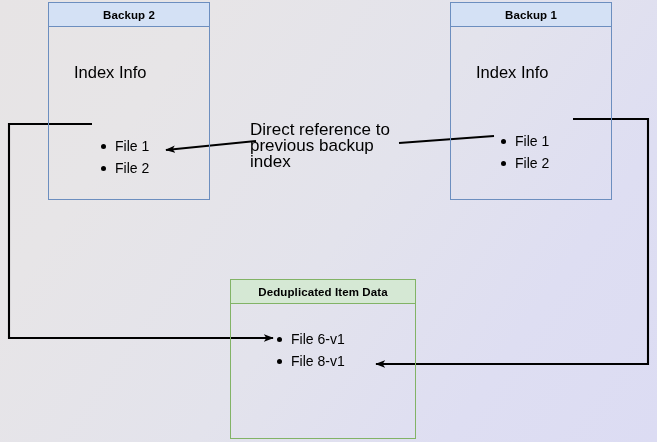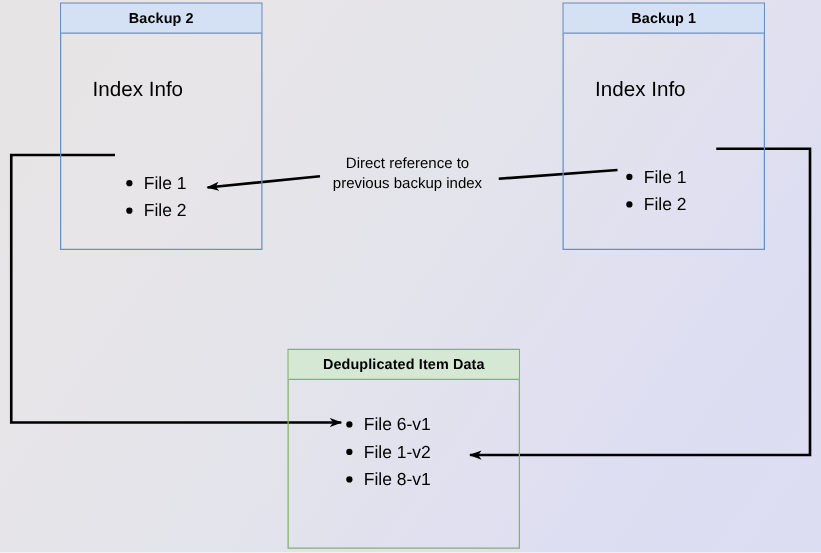--- a/index.html
+++ b/index.html
@@ -84,24 +84,24 @@
     position: absolute;
     left: 3px;
     top: 9px;
     width: 5px;
     height: 5px;
     border-radius: 50%;
     background: #000;
   }
   .center-label {
     position: absolute;
-    font-size: 12px;
+    font-size: 17px;
     line-height: 16px;
     color: #000;
-    text-align: center;
+    text-align: left;
     white-space: pre-line;
   }
   svg.arrows {
     position: absolute;
     left: 0;
     top: 0;
     width: 657px;
     height: 442px;
     overflow: visible;
     pointer-events: none;
@@ -154,21 +154,20 @@
     </div>
   </div>
 
   <div class="box green" style="left:230px; top:279px; width:186px; height:160px;padding-left:10px;">
     <div class="box-header">
       <span>Deduplicated Item Data</span>
     </div>
     <div class="box-body">
       <ul class="file-list" style="left:43px; top:24px;">
         <li>File 6-v1</li>
-        <li>File 1-v2</li>
         <li>File 8-v1</li>
       </ul>
     </div>
   </div>
 
   <div class="center-label" style="left:250px; top:122px; width:152px;">Direct reference to
 previous backup index</div>
 
 </div>
 

